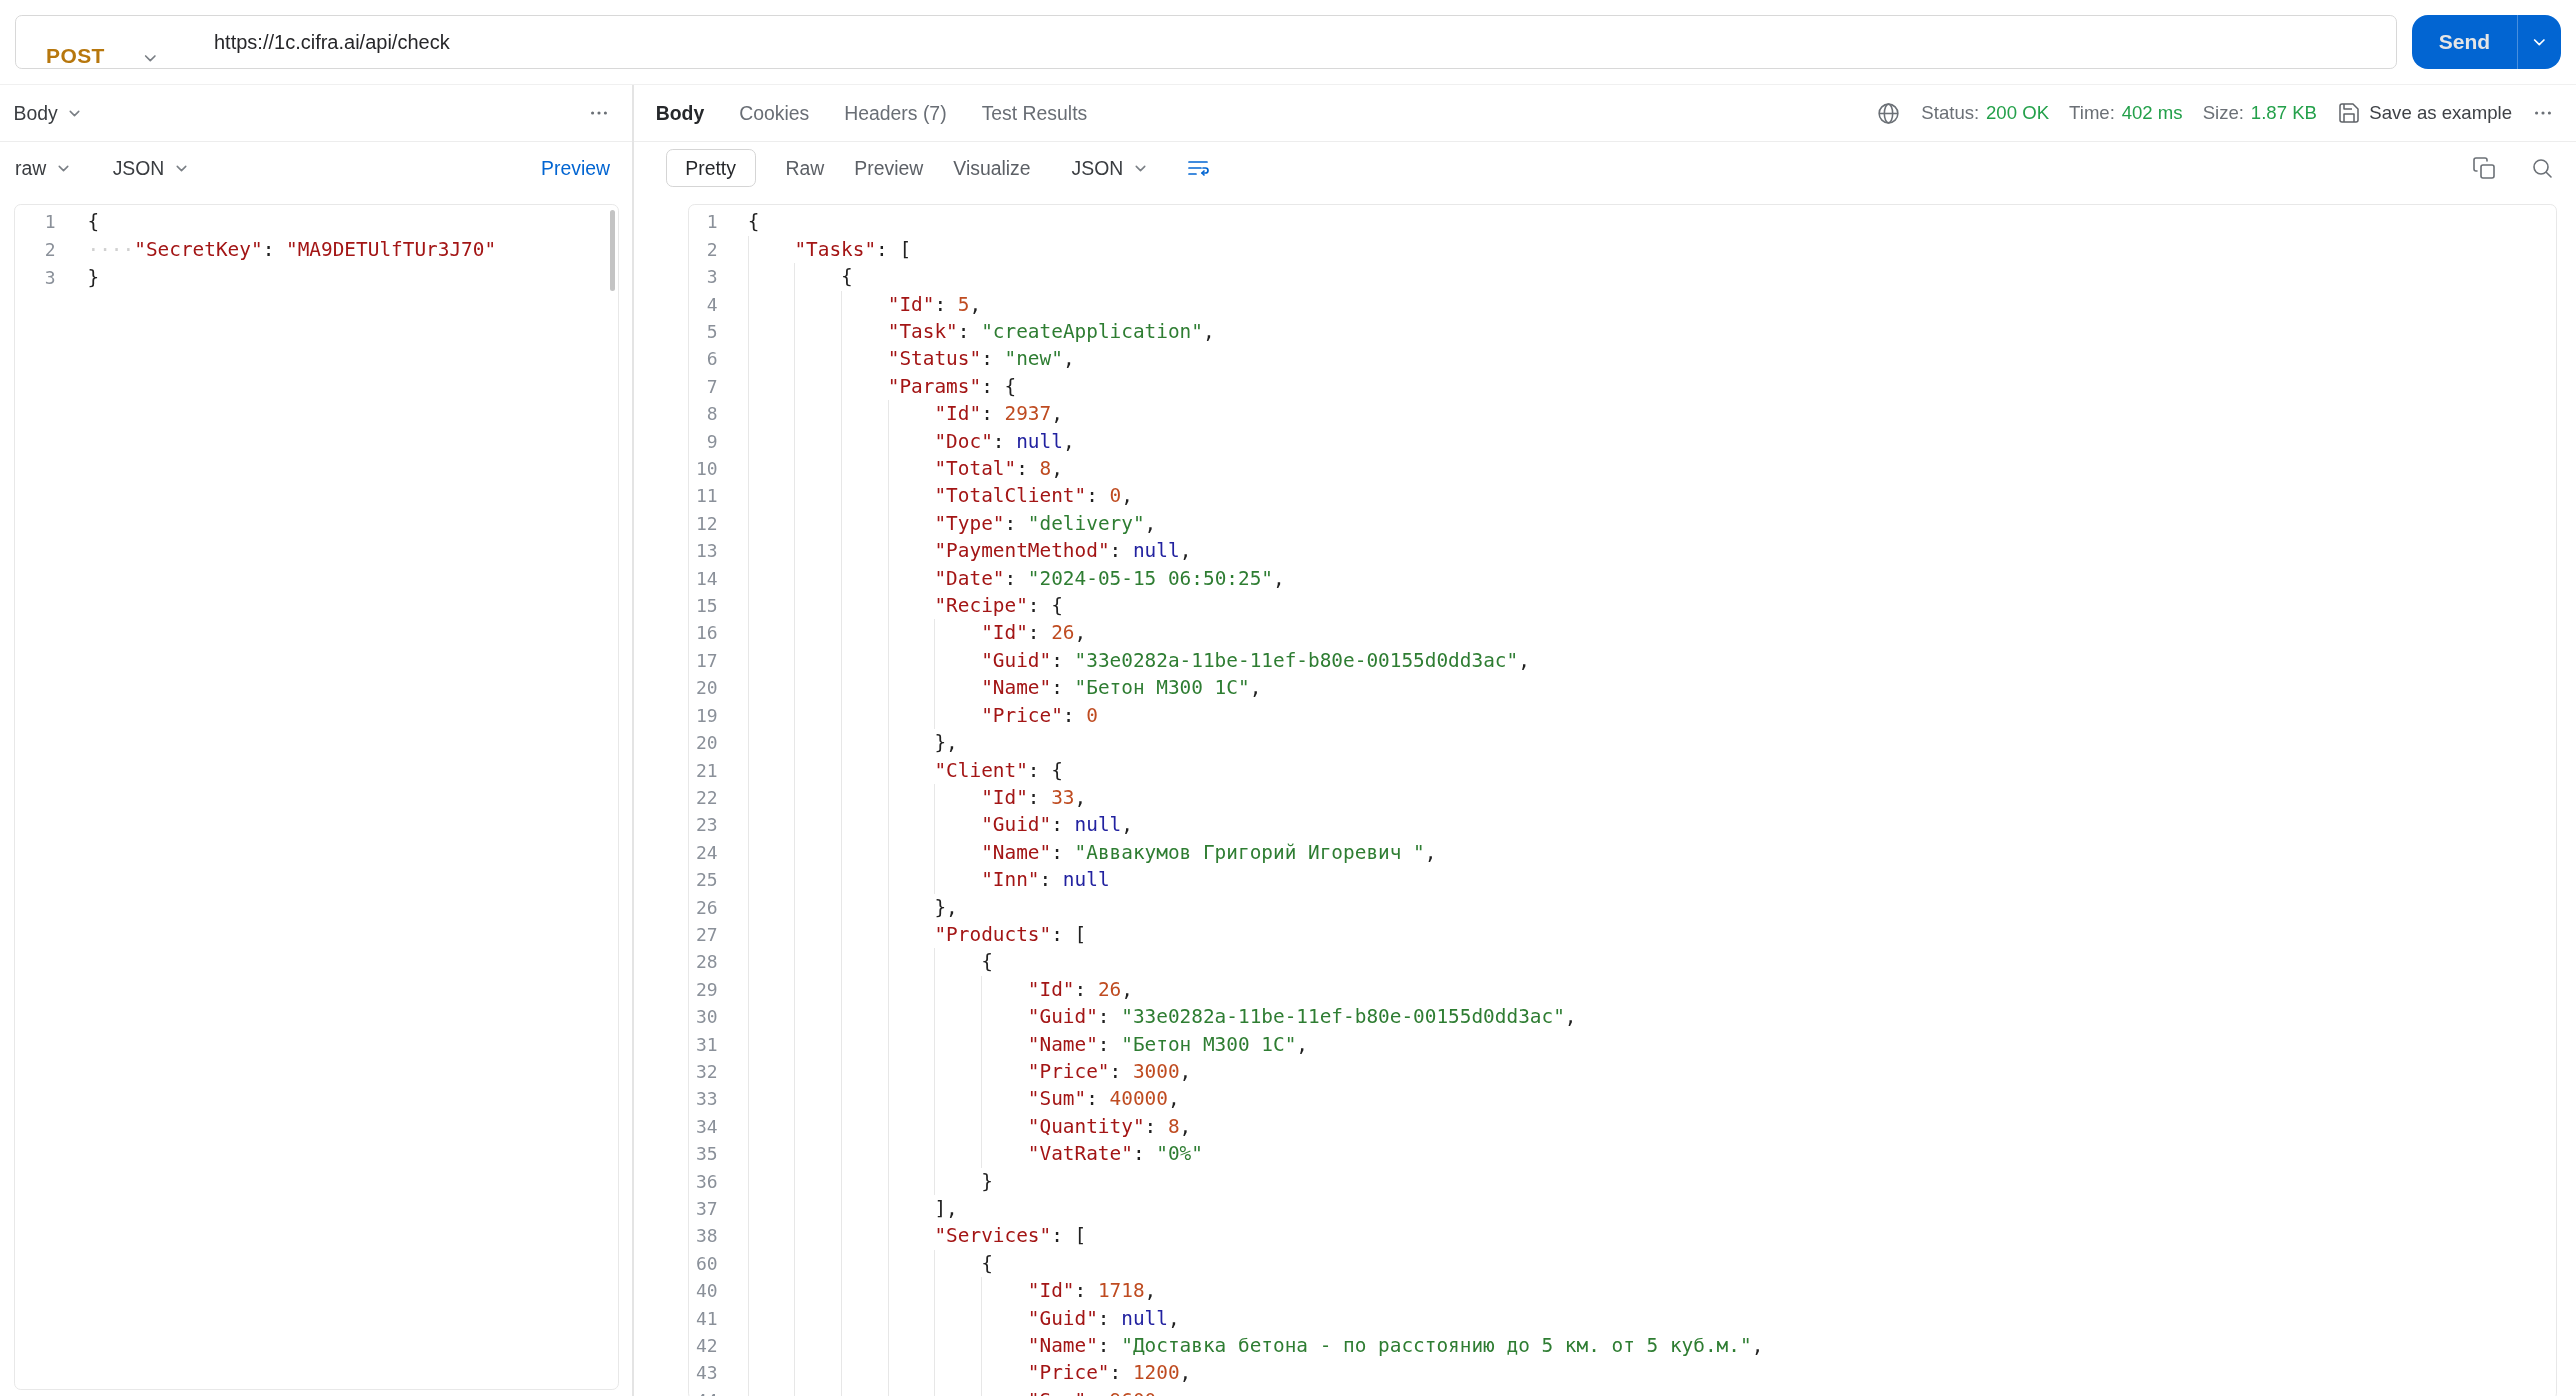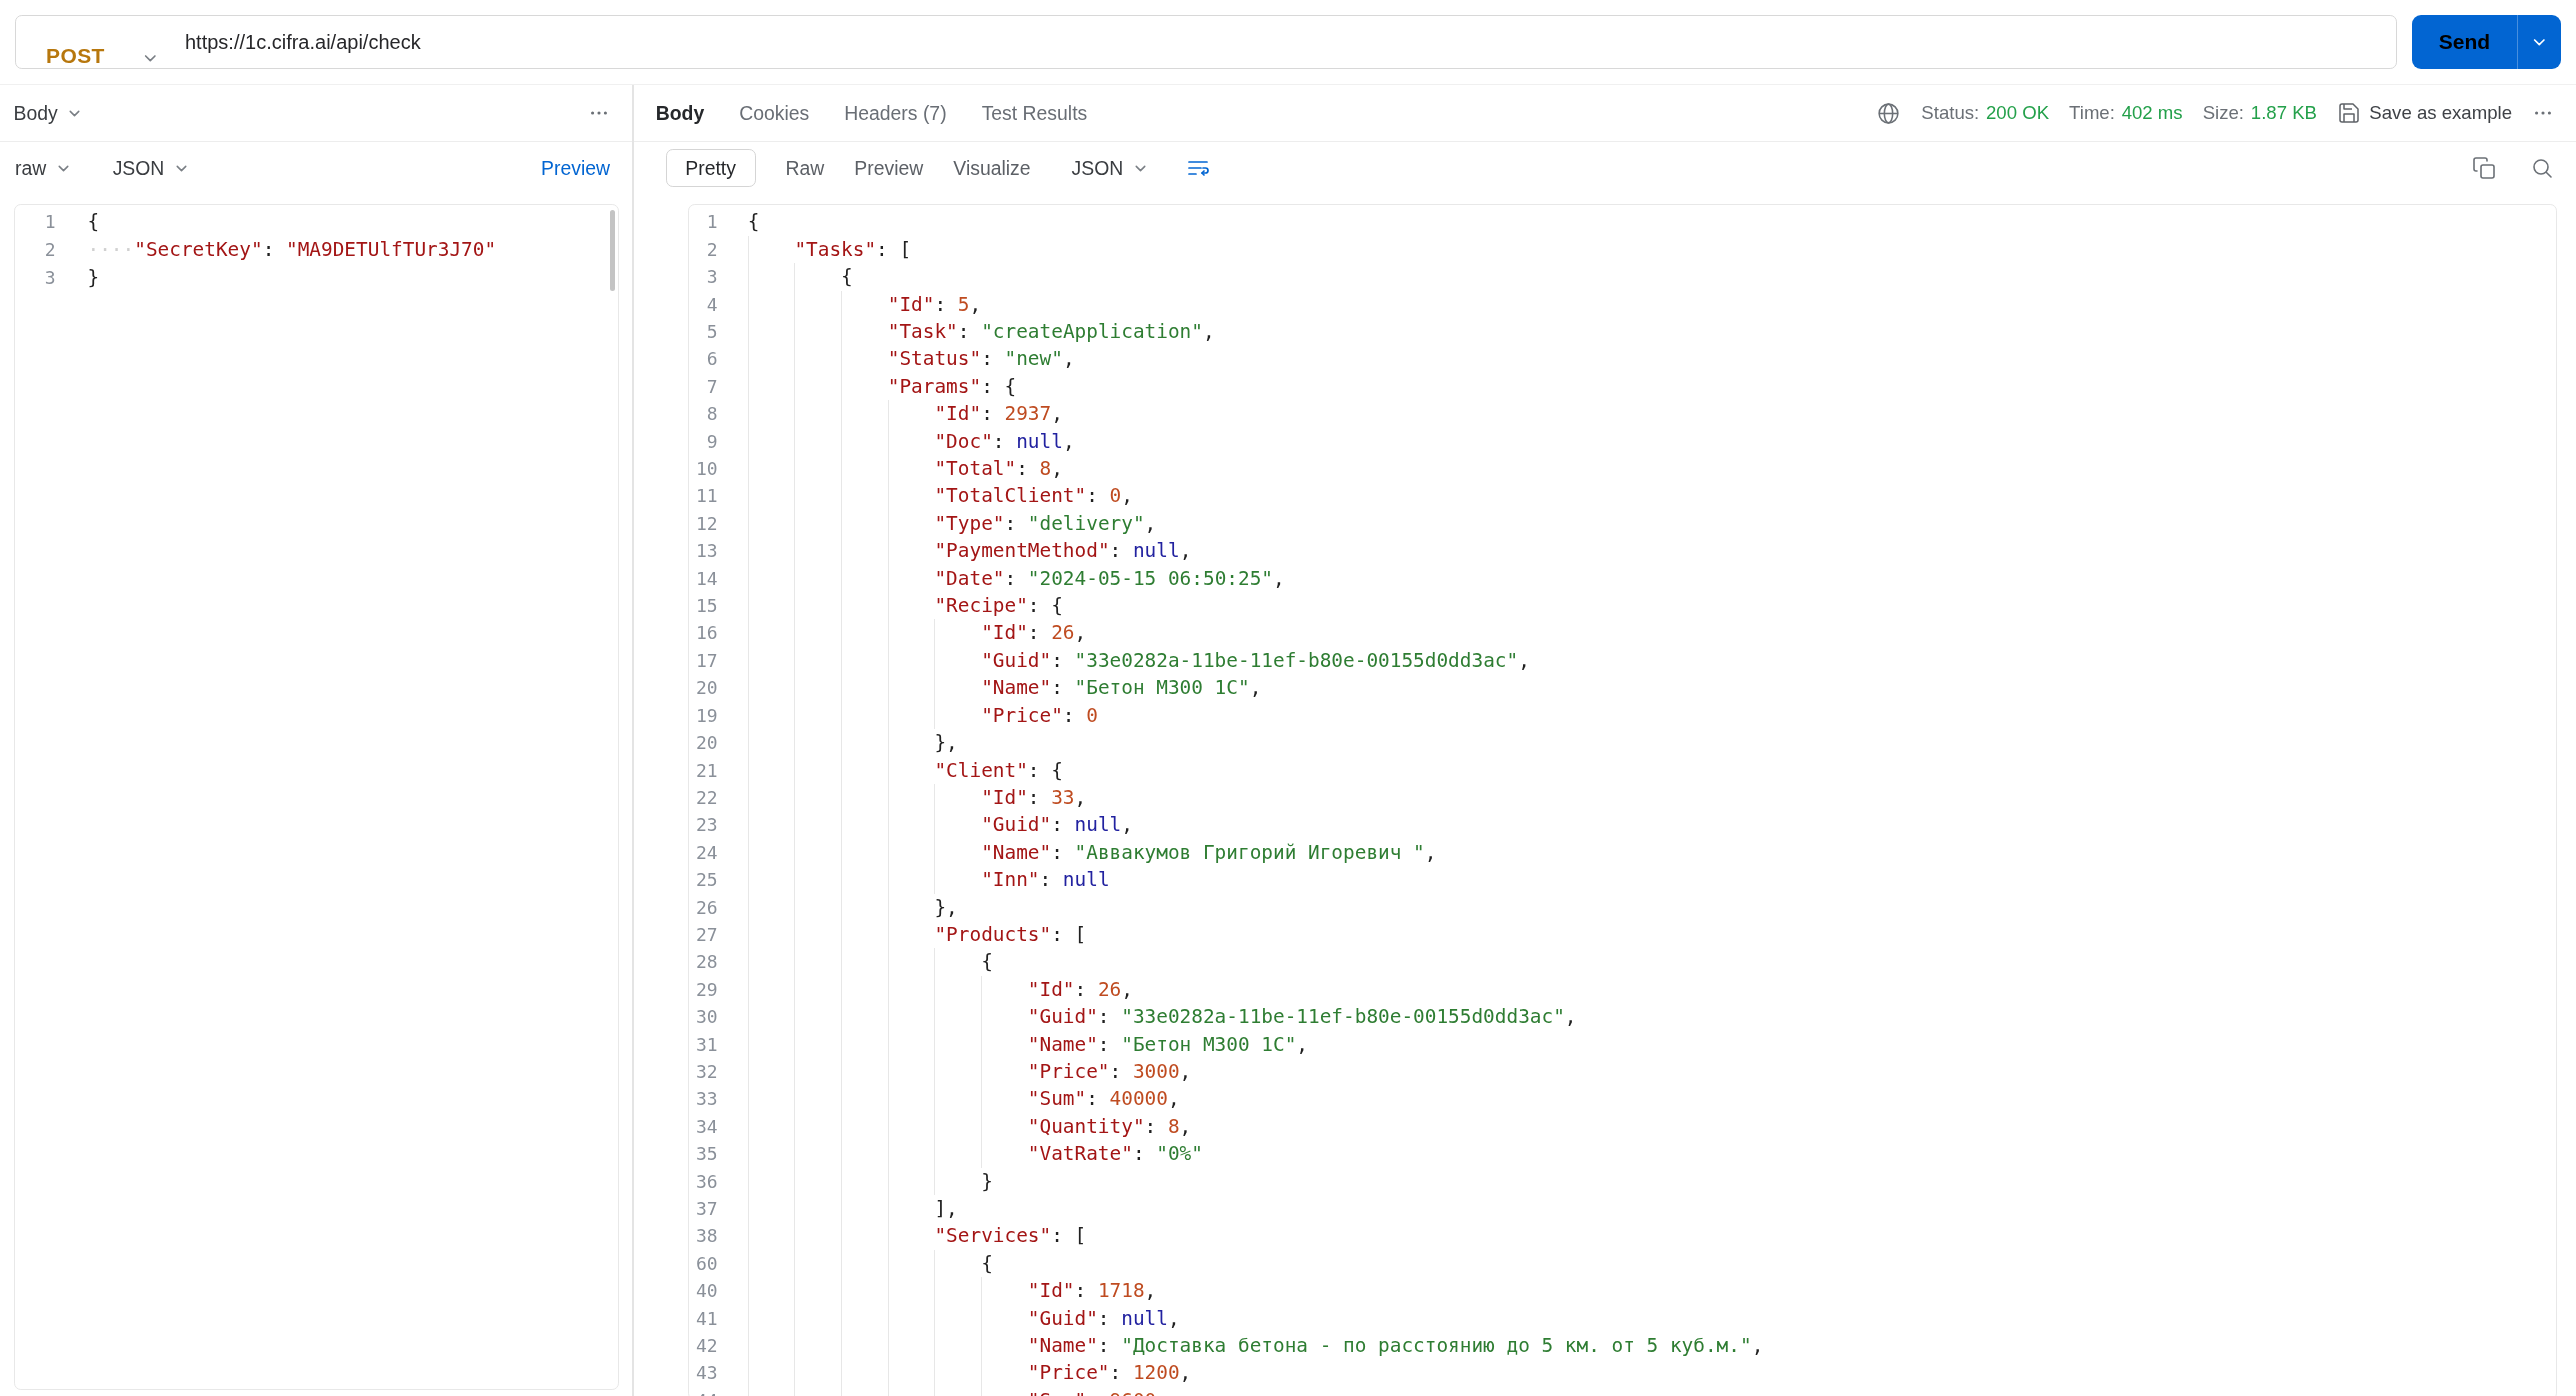--- a/index.html
+++ b/index.html
@@ -10,22 +10,22 @@
     color:var(--text-primary,#212121);
   }
   .app{width:100%;height:100%;display:flex;flex-direction:column}
 
   
   .topbar{height:85px;flex:none;display:flex;align-items:center;gap:15px;padding:0 15px;border-bottom:0.8px solid #f0f0f0;background:#fff}
   .url-box{flex:1;height:54px;border:0.8px solid #d8d8d8;border-radius:6.8px;display:flex;align-items:center;background:#fff}
   .method{width:169px;flex:none;padding:0 25px 0 30px;display:flex;align-items:flex-end;justify-content:space-between;cursor:pointer;height:100%}
   .method-label{font-size:21px;font-weight:700;letter-spacing:0.4px;color:var(--method-post,#b7770d)}
   .chev{color:#7a7f85;flex:none}
-  .url-text{font-size:20px;color:#27272a;white-space:nowrap;overflow:hidden}
-  .send{width:149px;height:54px;flex:none;background:var(--accent-blue,#0265d2);border-radius:9px;display:flex;color:#000000;overflow:hidden;cursor:pointer}
+  .url-text{font-size:20px;color:#27272a;margin-left:29px;white-space:nowrap;overflow:hidden}
+  .send{width:149px;height:54px;flex:none;background:var(--accent-blue,#0265d2);border-radius:16px;display:flex;color:#e5e5e5;overflow:hidden;cursor:pointer}
   .send-main{flex:1;display:flex;align-items:center;justify-content:center;font-size:21px;font-weight:600}
   .send-caret{width:44px;display:flex;align-items:center;justify-content:center;border-left:0.8px solid rgba(255,255,255,.28)}
   .send-caret .chev{color:#fff}
 
   
   .main{flex:1;display:flex;min-height:0}
   .left-pane{width:632px;flex:none;display:flex;flex-direction:column;min-height:0}
   .v-divider{width:1.7px;flex:none;background:#e4e4e4}
   .right-pane{flex:1;display:flex;flex-direction:column;min-width:0;min-height:0}
 

